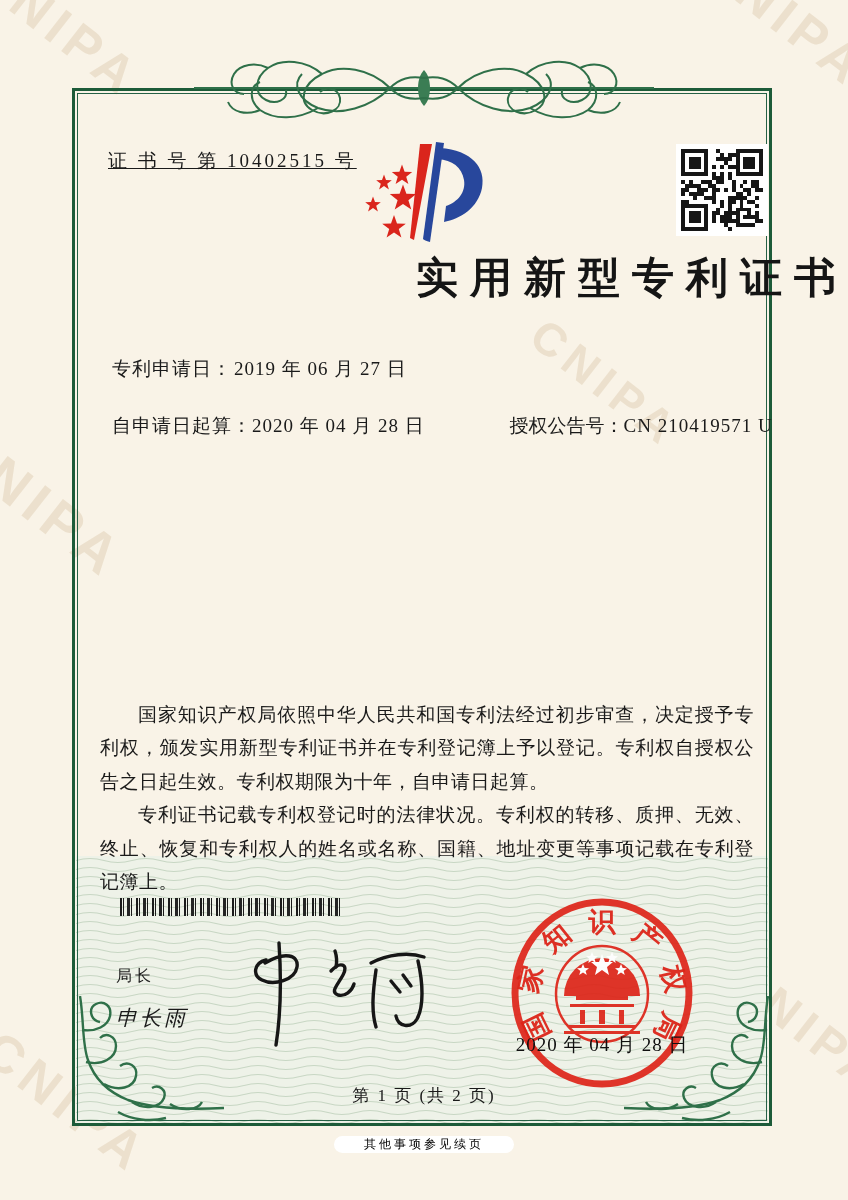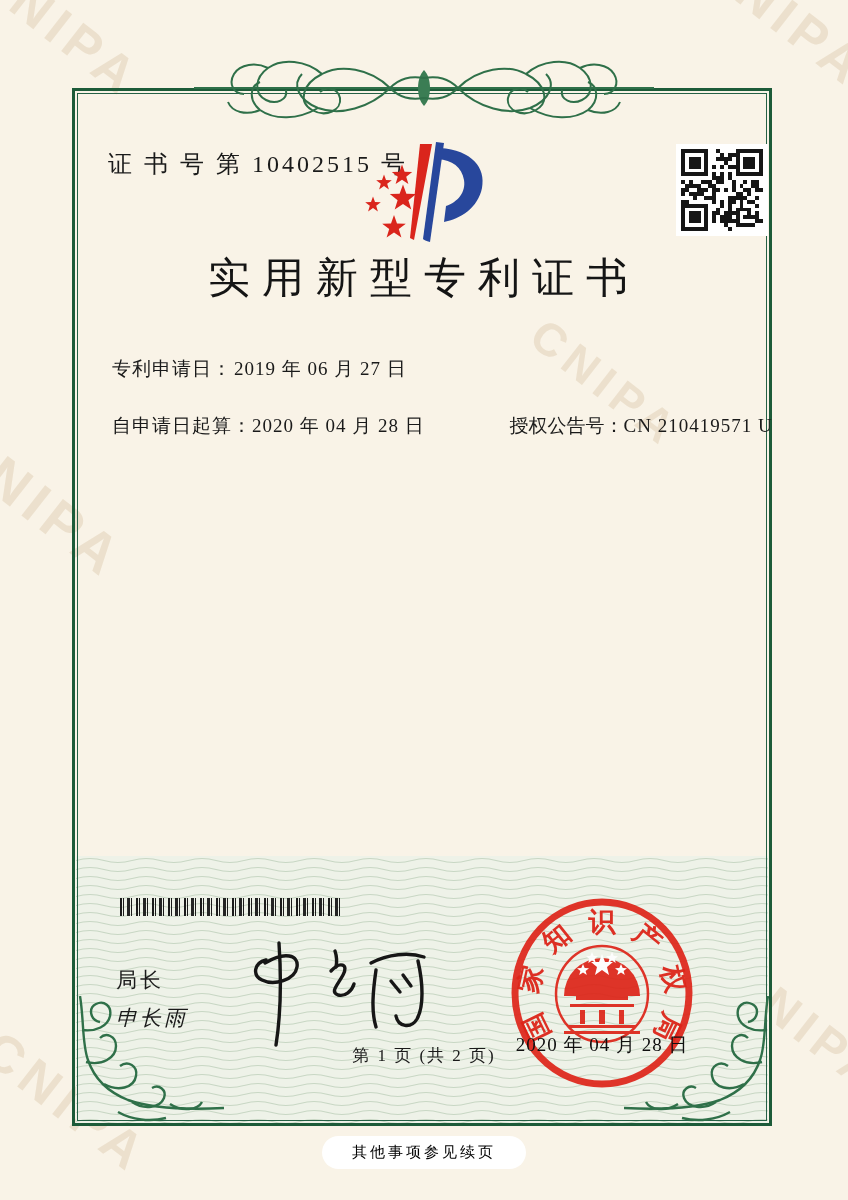--- a/index.html
+++ b/index.html
@@ -26,61 +26,61 @@
            border:3px solid #1d5b39; z-index:2; pointer-events:none; }
   .frame-inner { position:absolute; inset:2px; border:1px solid #266146; }
 
   .ornament { position:absolute; z-index:3; }
   .orn-top { left:194px; top:50px; }
   .orn-bl  { left:74px;  top:996px; }
   .orn-br  { right:74px; top:996px; transform:scaleX(-1); }
 
   .content { position:absolute; inset:0; z-index:4; color:#1a1a1a; }
 
-  .cert-no { position:absolute; left:108px; top:148px; font-size:24px; letter-spacing:3px; }
+  .cert-no { position:absolute; left:108px; top:148px; font-size:19px; letter-spacing:3px;text-decoration:underline; }
 
   .logo { position:absolute; left:360px; top:140px; }
 
   .qr-box { position:absolute; left:676px; top:144px; width:92px; height:92px; background:#fff; padding:5px; }
   .qr-grid { width:82px; height:82px; display:grid; grid-template-columns:repeat(21,1fr); grid-template-rows:repeat(21,1fr); }
   .qr-grid i { display:block; }
   .qr-grid i.b { background:#161616; }
 
-  .title { position:absolute; left:0; top:250px; width:100%; text-align:center;
-           font-size:42px; font-weight:normal; letter-spacing:12px; color:#151515; }
+  .title { position:absolute; left:0; top:250px; width:100%; text-align:right;
+           font-size:42px; font-weight:bold; letter-spacing:12px; color:#151515; }
 
   .fields { position:absolute; left:112px; top:356px; width:648px; font-size:19px; }
   .frow { margin-bottom:31px; white-space:nowrap; }
   .flabel { display:inline-block; min-width:122px; letter-spacing:1px; }
   .fvalue { letter-spacing:1px; }
   .frow2 .pair2 { margin-left:80px; }
 
   .paras { position:absolute; left:100px; top:698px; width:654px; font-size:19px;
            line-height:1.76; text-align:justify; }
   .paras p { text-indent:2em; letter-spacing:0.5px; }
 
   .barcode { position:absolute; left:120px; top:898px; width:224px; height:18px;
              background:repeating-linear-gradient(90deg,
                #1b1b1b 0 2px, rgba(0,0,0,0) 2px 3px,
                #1b1b1b 3px 4px, rgba(0,0,0,0) 4px 7px,
                #242424 7px 10px, rgba(0,0,0,0) 10px 11px,
                #1b1b1b 11px 12px, rgba(0,0,0,0) 12px 16px); }
 
-  .signer-title { position:absolute; left:116px; top:966px; font-family:"Liberation Sans",sans-serif; font-size:21px; letter-spacing:3px; }
+  .signer-title { position:absolute; left:116px; top:966px; font-family:"Liberation Sans",sans-serif; font-size:16px; letter-spacing:3px; }
   .signer-name  { position:absolute; left:116px; top:1004px; font-family:"Liberation Sans",sans-serif; font-size:21px; letter-spacing:3px;font-style:italic; }
   .signature { position:absolute; left:225px; top:933px; }
 
   .seal { position:absolute; left:504px; top:892px; z-index:5; }
   .seal-date { position:absolute; left:504px; top:1032px; width:196px; text-align:center;
                font-size:19px; letter-spacing:1px; color:#101010; z-index:6; }
 
-  .page-info { position:absolute; left:0; top:1044px; width:100%; text-align:center; font-size:17px; letter-spacing:2px; }
+  .page-info { position:absolute; left:0; top:1084px; width:100%; text-align:center; font-size:17px; letter-spacing:2px; }
 
   .footer-note { position:absolute; left:50%; top:1136px; transform:translateX(-50%);
-                 background:#ffffff; padding:7px 30px; font-size:15px; letter-spacing:3px; z-index:5;border-radius:18px; }
+                 background:#ffffff; padding:0 30px; font-size:12px; letter-spacing:3px; z-index:5;border-radius:18px; }
 </style>
 </head>
 <body>
 
 <div class="page">
 
   <div class="wm wm1">CNIPA</div>
   <div class="wm wm2">CNIPA</div>
   <div class="wm wm3">CNIPA</div>
   <div class="wm wm4">CNIPA</div>
@@ -619,20 +619,24 @@
     <div class="fields">
       <div class="frow">
         <span class="flabel">专利申请日：</span><span class="fvalue">2019 年 06 月 27 日</span>
       </div>
       <div class="frow frow2">
         <span><span class="flabel">自申请日起算：</span><span class="fvalue">2020 年 04 月 28 日</span></span>
         <span class="pair2"><span>授权公告号：</span><span class="fvalue">CN 210419571 U</span></span>
       </div>
     </div>
 
+    <div class="paras">
+      <p>国家知识产权局依照中华人民共和国专利法经过初步审查，决定授予专利权，颁发实用新型专利证书并在专利登记簿上予以登记。专利权自授权公告之日起生效。专利权期限为十年，自申请日起算。</p>
+      <p>专利证书记载专利权登记时的法律状况。专利权的转移、质押、无效、终止、恢复和专利权人的姓名或名称、国籍、地址变更等事项记载在专利登记簿上。</p>
+    </div>
 
     <div class="barcode"></div>
 
     <div class="signer-title">局长</div>
     <div class="signer-name">申长雨</div>
 
     <svg class="signature" width="218" height="118" viewBox="0 0 218 118">
       <g stroke="#161616" fill="none" stroke-width="3.4" stroke-linecap="round">
         <path d="M40,30 C60,18 74,22 72,34 C70,47 49,53 37,47 C27,42 29,30 41,27"></path>
         <path d="M54,10 C56,40 56,80 51,112"></path>

